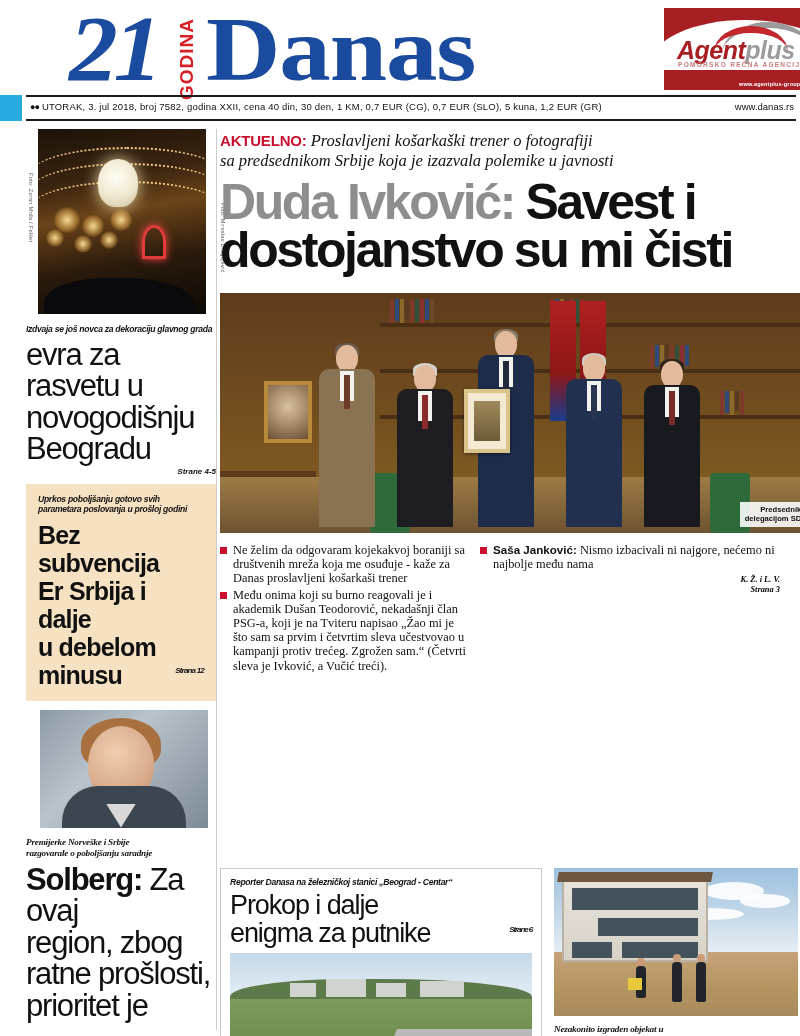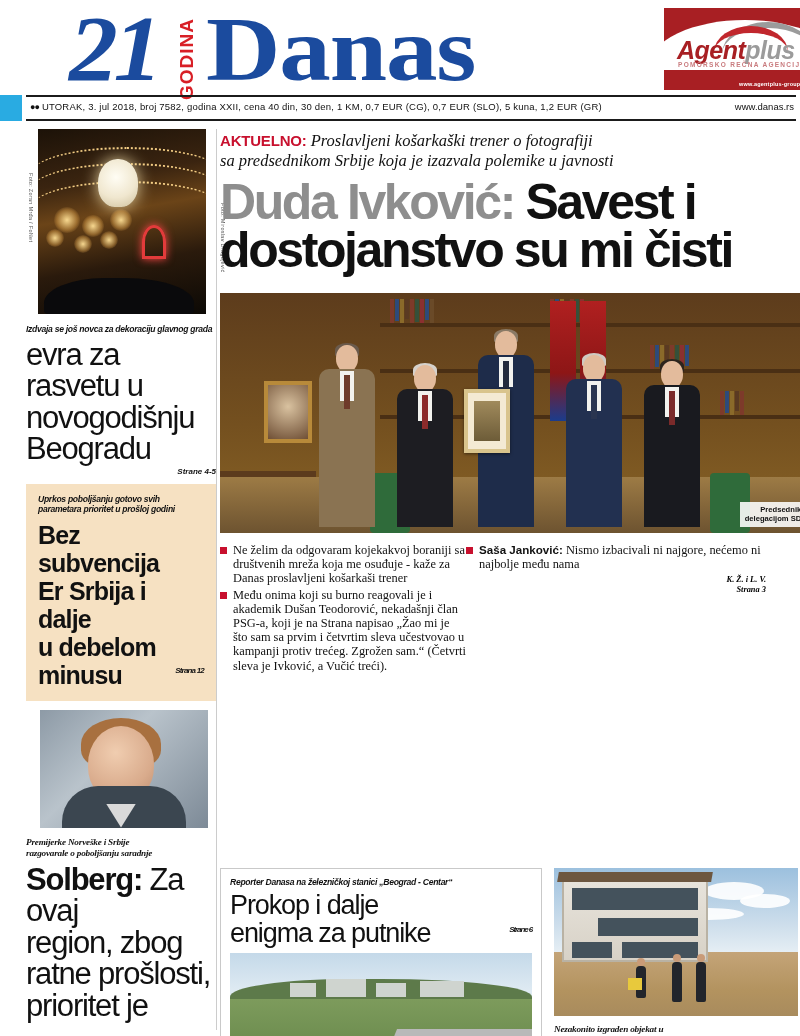--- a/index.html
+++ b/index.html
@@ -487,20 +487,21 @@
     line-height: 9.6px;
     padding: 3px 5px;
     text-align: right;
   }
 
   
   .bullets {
     position: relative;
     margin-top: 10px;
     display: flex;
+    gap: 14px;
   }
   .bullets .bcol { width: 246px; }
   .bullets .bcol.right { width: 300px; }
   .bullet {
     position: relative;
     padding-left: 13px;
     font-family: "Liberation Serif", serif;
     font-size: 12.4px;
     line-height: 14.2px;
     color: #111;
@@ -666,21 +667,21 @@
         <div>evra za</div>
         <div>rasvetu u</div>
         <div>novogodišnju</div>
         <div>Beogradu</div>
       </div>
       <div class="strana" style="margin-top:2px">Strane 4-5</div>
     </div>
 
     <div class="box-beige">
       <div class="kicker-sans">Uprkos poboljšanju gotovo svih</div>
-      <div class="kicker-sans">parametara prioritet u prošloj godini</div>
+      <div class="kicker-sans">parametara poslovanja u prošloj godini</div>
       <div class="headline-bold" style="margin-top:6px">
         <div>Bez subvencija</div>
         <div>Er Srbija i dalje</div>
         <div>u debelom</div>
         <div style="position:relative">
           <span>minusu</span>
           <span class="strana" style="position:absolute;right:0;bottom:4px">Strana 12</span>
         </div>
       </div>
     </div>
@@ -814,21 +815,21 @@
 
       <div class="cap-main">
         <div>Predsednik Srbije sa</div>
         <div>delegacijom SD Radnički</div>
       </div>
     </div>
 
     <div class="bullets">
       <div class="bcol">
         <div class="bullet">Ne želim da odgovaram kojekakvoj boraniji sa društvenih mreža koja me osuđuje - kaže za Danas proslavljeni košarkaši trener</div>
-        <div class="bullet">Među onima koji su burno reagovali je i akademik Dušan Teodorović, nekadašnji član PSG-a, koji je na Strana napisao „Žao mi je što sam sa prvim i četvrtim sleva učestvovao u kampanji protiv trećeg. Zgrožen sam.“ (Četvrti sleva je Ivković, a Vučić treći).</div>
+        <div class="bullet">Među onima koji su burno reagovali je i akademik Dušan Teodorović, nekadašnji član PSG-a, koji je na Tviteru napisao „Žao mi je što sam sa prvim i četvrtim sleva učestvovao u kampanji protiv trećeg. Zgrožen sam.“ (Četvrti sleva je Ivković, a Vučić treći).</div>
       </div>
       <div class="bcol right">
         <div class="bullet"><b>Saša Janković:</b><span> Nismo izbacivali ni najgore, nećemo ni najbolje među nama</span></div>
         <div class="byline">
           <div>K. Ž. i L. V.</div>
           <div>Strana 3</div>
         </div>
       </div>
     </div>
 

